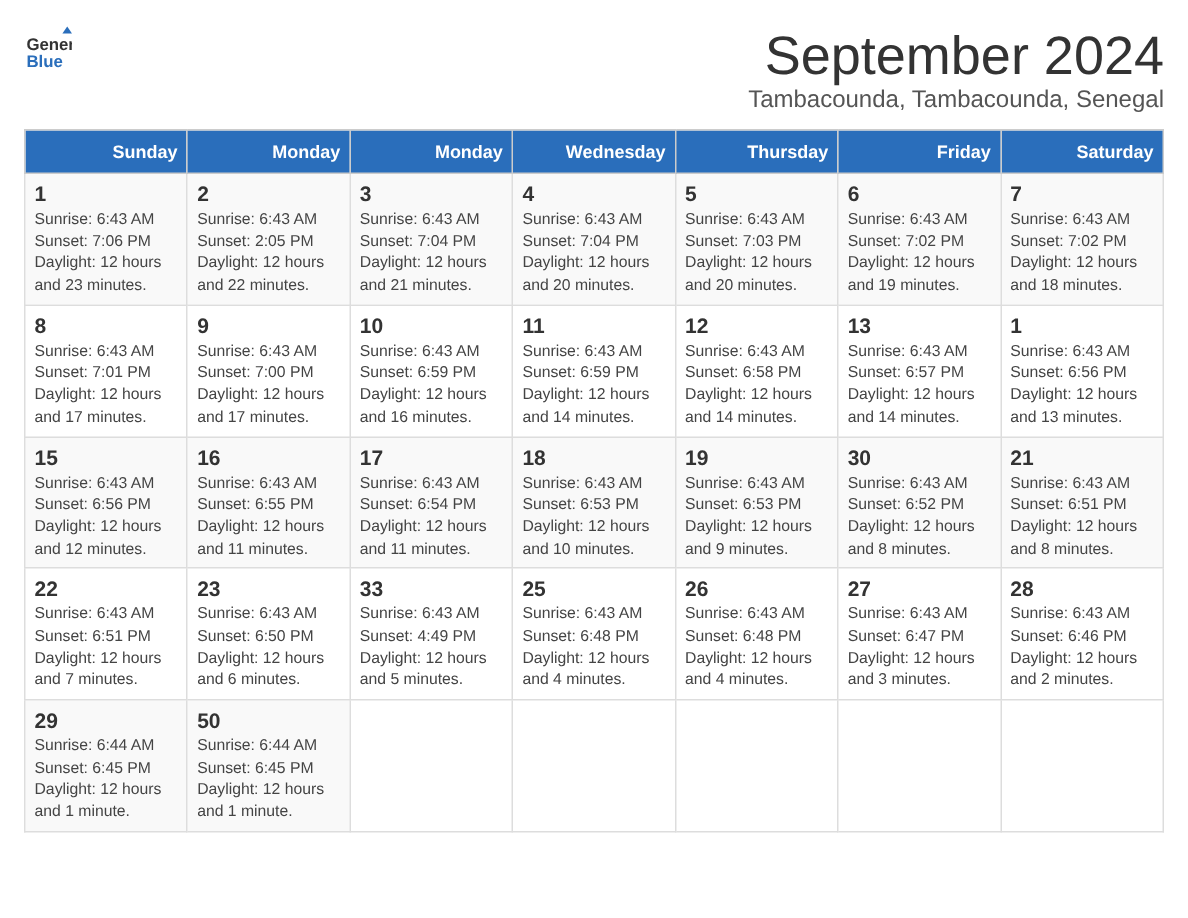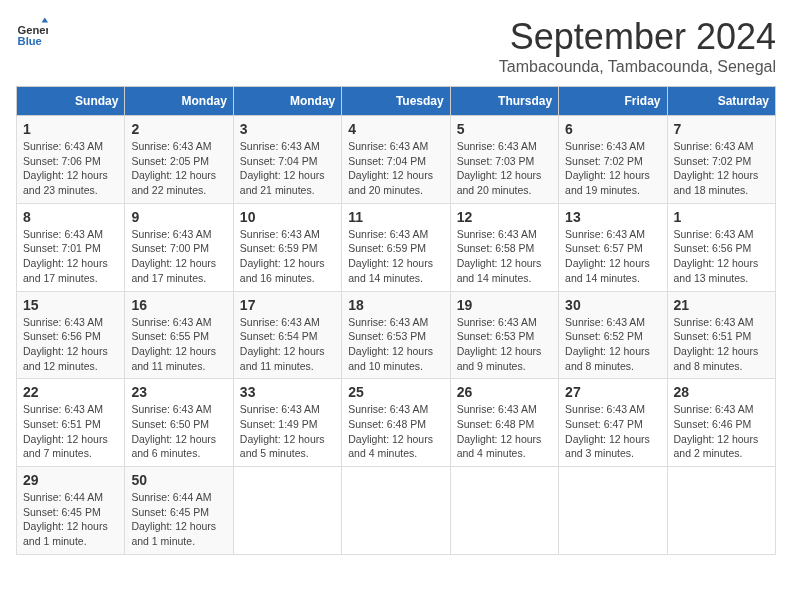--- a/index.html
+++ b/index.html
@@ -98,21 +98,21 @@
     <div class="location-title">Tambacounda, Tambacounda, Senegal</div>
   </div>
 </div>
 
 <table>
   <thead>
     <tr>
     <th>Sunday</th>
         <th>Monday</th>
         <th>Monday</th>
-        <th>Tuesday</th>
+        <th>Wednesday</th>
         <th>Thursday</th>
         <th>Friday</th>
         <th>Saturday</th>
       </tr>
   </thead>
   <tbody id="calendar-body">
   <tr>
         <td>
         <span class="day-num">1</span>
         <div class="day-info">
@@ -323,21 +323,21 @@
           <span>Sunrise: 6:43 AM</span><br>
           <span>Sunset: 6:50 PM</span><br>
           <span>Daylight: 12 hours</span><br>
           <span>and 6 minutes.</span>
         </div>
       </td>
         <td>
         <span class="day-num">33</span>
         <div class="day-info">
           <span>Sunrise: 6:43 AM</span><br>
-          <span>Sunset: 1:49 PM</span><br>
+          <span>Sunset: 4:49 PM</span><br>
           <span>Daylight: 12 hours</span><br>
           <span>and 5 minutes.</span>
         </div>
       </td>
         <td>
         <span class="day-num">25</span>
         <div class="day-info">
           <span>Sunrise: 6:43 AM</span><br>
           <span>Sunset: 6:48 PM</span><br>
           <span>Daylight: 12 hours</span><br>

